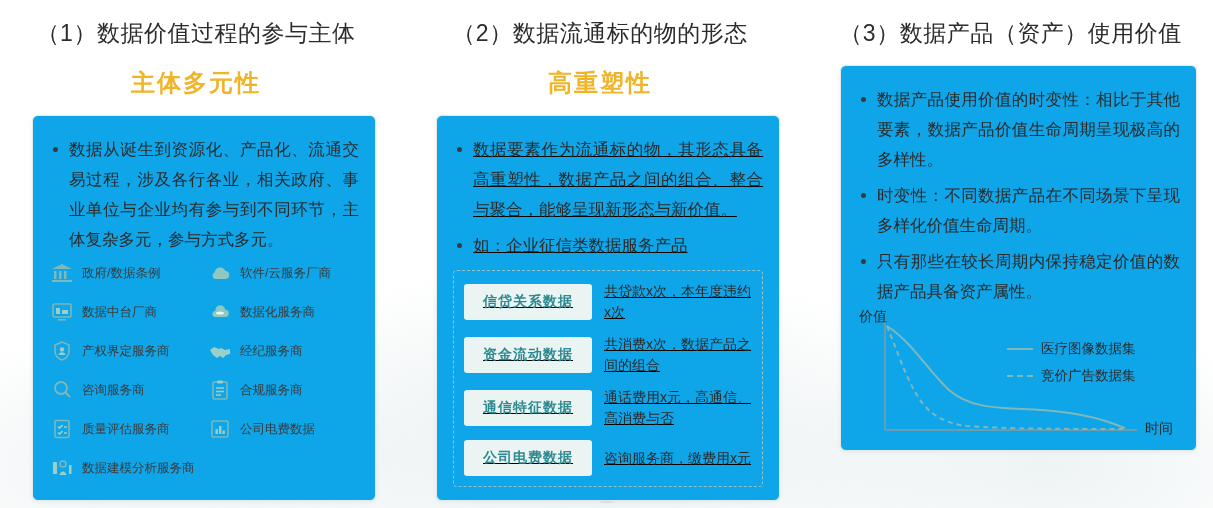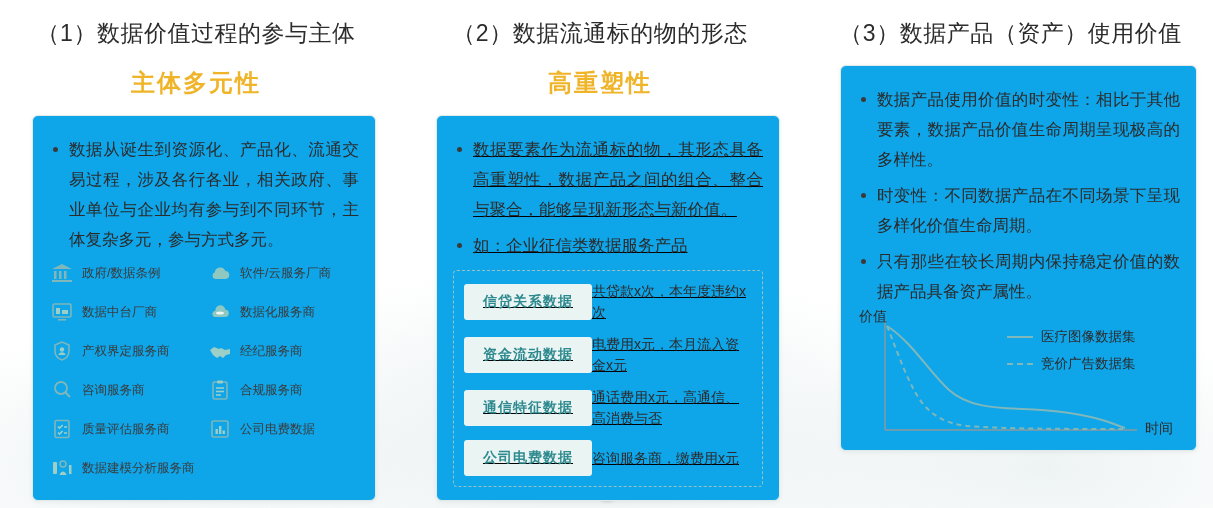--- a/index.html
+++ b/index.html
@@ -99,29 +99,30 @@
     background:#e9f4f3;
     color:#2f8a8f;
     font-size:14px;
     font-weight:bold;
     text-align:center;
     padding:9px 0;
     border-radius:3px;
     letter-spacing:1px;
   }
   .dtext{
+    padding-left:12px;
     font-size:14px;
     line-height:21px;
     color:#2b2b2b;
   }
 
   
   .chart-wrap{position:relative;margin-top:6px;height:140px;}
   .chart-wrap svg{display:block;}
-  .legend{position:absolute;left:150px;top:16px;font-size:13.5px;color:#2b2b2b;}
+  .legend{position:absolute;left:150px;top:28px;font-size:13.5px;color:#2b2b2b;}
   .legend-row{display:flex;align-items:center;gap:8px;margin-bottom:9px;}
   .legend-line{width:26px;height:0;border-top:2px solid #7fb7bb;}
   .legend-line.dashed{border-top:2px dashed #7fb7bb;}
   .axis-label{position:absolute;font-size:14px;color:#2b2b2b;}
 
   .minus-btn{
     position:absolute;left:50%;transform:translateX(-50%);
     bottom:6px;
     width:24px;height:24px;border-radius:50%;
     background:#ffffff;border:1px solid #d8e2e3;
@@ -285,21 +286,21 @@
         <li>如：企业征信类数据服务产品</li>
       </ul>
 
       <div class="dashed-box">
         <div class="drow">
           <div class="dtag">信贷关系数据</div>
           <div class="dtext">共贷款x次，本年度违约x次</div>
         </div>
         <div class="drow">
           <div class="dtag">资金流动数据</div>
-          <div class="dtext">电费用x元，本月流入资金x元</div>
+          <div class="dtext">共消费x次，数据产品之间的组合</div>
         </div>
         <div class="drow">
           <div class="dtag">通信特征数据</div>
           <div class="dtext">通话费用x元，高通信、高消费与否</div>
         </div>
         <div class="drow">
           <div class="dtag">公司电费数据</div>
           <div class="dtext">咨询服务商，缴费用x元</div>
         </div>
       </div>

